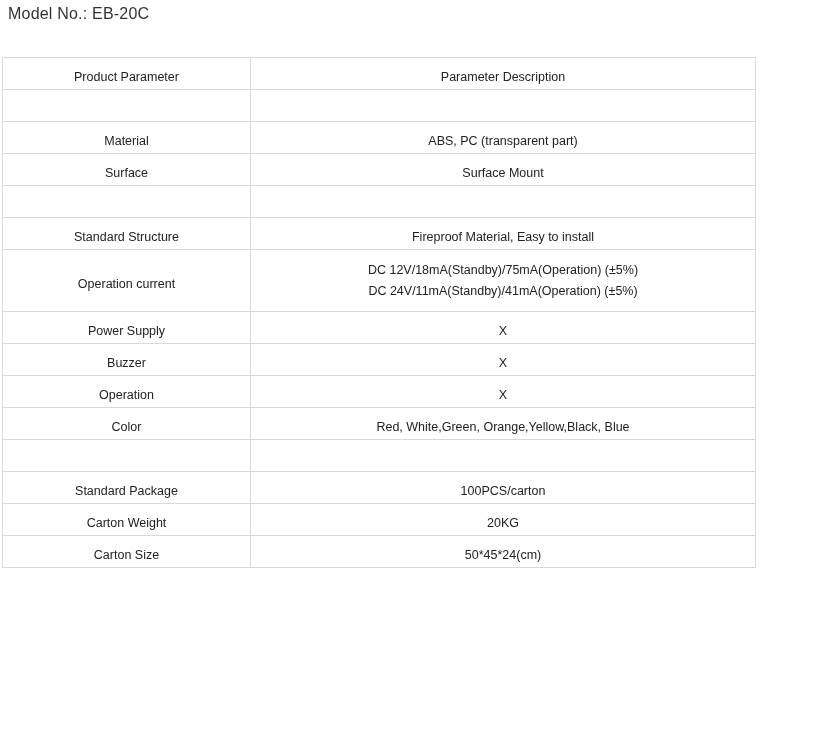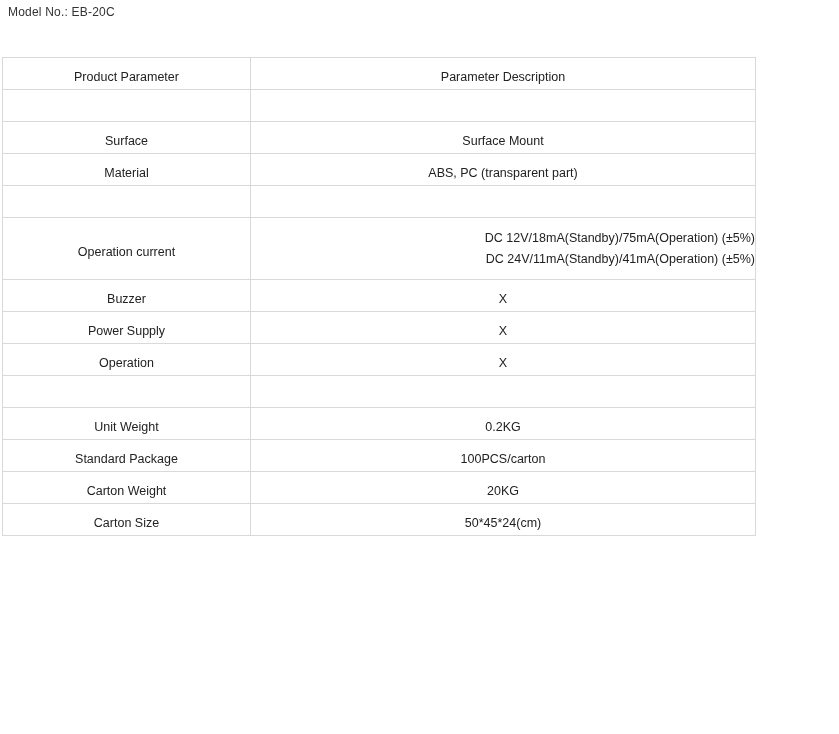--- a/index.html
+++ b/index.html
@@ -12,21 +12,21 @@
     height: 734px;
     font-family: "Liberation Sans", sans-serif;
     color: #1a1a1a;
     position: relative;
     overflow: hidden;
   }
   .model-line {
     position: absolute;
     left: 8px;
     top: 5px;
-    font-size: 12px;
+    font-size: 16px;
     color: #333333;
     letter-spacing: 0.2px;
     white-space: nowrap;
   }
   .spec-table {
     position: absolute;
     left: 2px;
     top: 57px;
     width: 753px;
     border-collapse: collapse;
@@ -58,21 +58,20 @@
   .spacer-row td.nb {
     border-top: 1px solid #d9d9d9;
     border-bottom: 1px solid #d9d9d9;
   }
   .two-line {
     height: 62px;
   }
   .two-line .line {
     display: block;
     padding: 2px 0;
-    text-align: right;
   }
   .cell-text {
     display: block;
     padding: 0 6px;
     margin-top: 8px;
   }
 </style>
 </head>
 <body>
 
@@ -101,102 +100,110 @@
           <span class="cell-text"></span>
         </td>
       <td class="nb">
           <span class="cell-text"></span>
         </td>
     </tr>
 
 
     <tr>
       <td>
+          <span class="cell-text">Material</span>
+        </td>
+      <td>
+          <span class="cell-text">ABS, PC (transparent part)</span>
+        </td>
+    </tr>
+
+    <tr>
+      <td>
           <span class="cell-text">Surface</span>
         </td>
       <td>
           <span class="cell-text">Surface Mount</span>
         </td>
     </tr>
 
-    <tr>
-      <td>
-          <span class="cell-text">Material</span>
-        </td>
-      <td>
-          <span class="cell-text">ABS, PC (transparent part)</span>
-        </td>
-    </tr>
-
     <tr class="spacer-row">
       <td class="nb">
           <span class="cell-text"></span>
         </td>
       <td class="nb">
           <span class="cell-text"></span>
         </td>
     </tr>
 
+    <tr>
+      <td>
+          <span class="cell-text">Standard Structure</span>
+        </td>
+      <td>
+          <span class="cell-text">Fireproof Material, Easy to install</span>
+        </td>
+    </tr>
 
     <tr class="two-line">
       <td>
           <span class="cell-text">Operation current</span>
         </td>
       <td>
         <span class="line">DC 12V/18mA(Standby)/75mA(Operation) (±5%)</span>
         <span class="line">DC 24V/11mA(Standby)/41mA(Operation) (±5%)</span>
       </td>
     </tr>
 
 
     <tr>
       <td>
+          <span class="cell-text">Power Supply</span>
+        </td>
+      <td>
+          <span class="cell-text">X</span>
+        </td>
+    </tr>
+
+    <tr>
+      <td>
           <span class="cell-text">Buzzer</span>
         </td>
       <td>
           <span class="cell-text">X</span>
         </td>
     </tr>
 
     <tr>
       <td>
-          <span class="cell-text">Power Supply</span>
+          <span class="cell-text">Operation</span>
         </td>
       <td>
           <span class="cell-text">X</span>
         </td>
     </tr>
 
     <tr>
       <td>
-          <span class="cell-text">Operation</span>
-        </td>
-      <td>
-          <span class="cell-text">X</span>
-        </td>
-    </tr>
-
+          <span class="cell-text">Color</span>
+        </td>
+      <td>
+          <span class="cell-text">Red, White,Green, Orange,Yellow,Black, Blue</span>
+        </td>
+    </tr>
 
     <tr class="spacer-row">
       <td class="nb">
           <span class="cell-text"></span>
         </td>
       <td class="nb">
           <span class="cell-text"></span>
         </td>
     </tr>
 
-    <tr>
-      <td>
-          <span class="cell-text">Unit Weight</span>
-        </td>
-      <td>
-          <span class="cell-text">0.2KG</span>
-        </td>
-    </tr>
 
     <tr>
       <td>
           <span class="cell-text">Standard Package</span>
         </td>
       <td>
           <span class="cell-text">100PCS/carton</span>
         </td>
     </tr>
 

